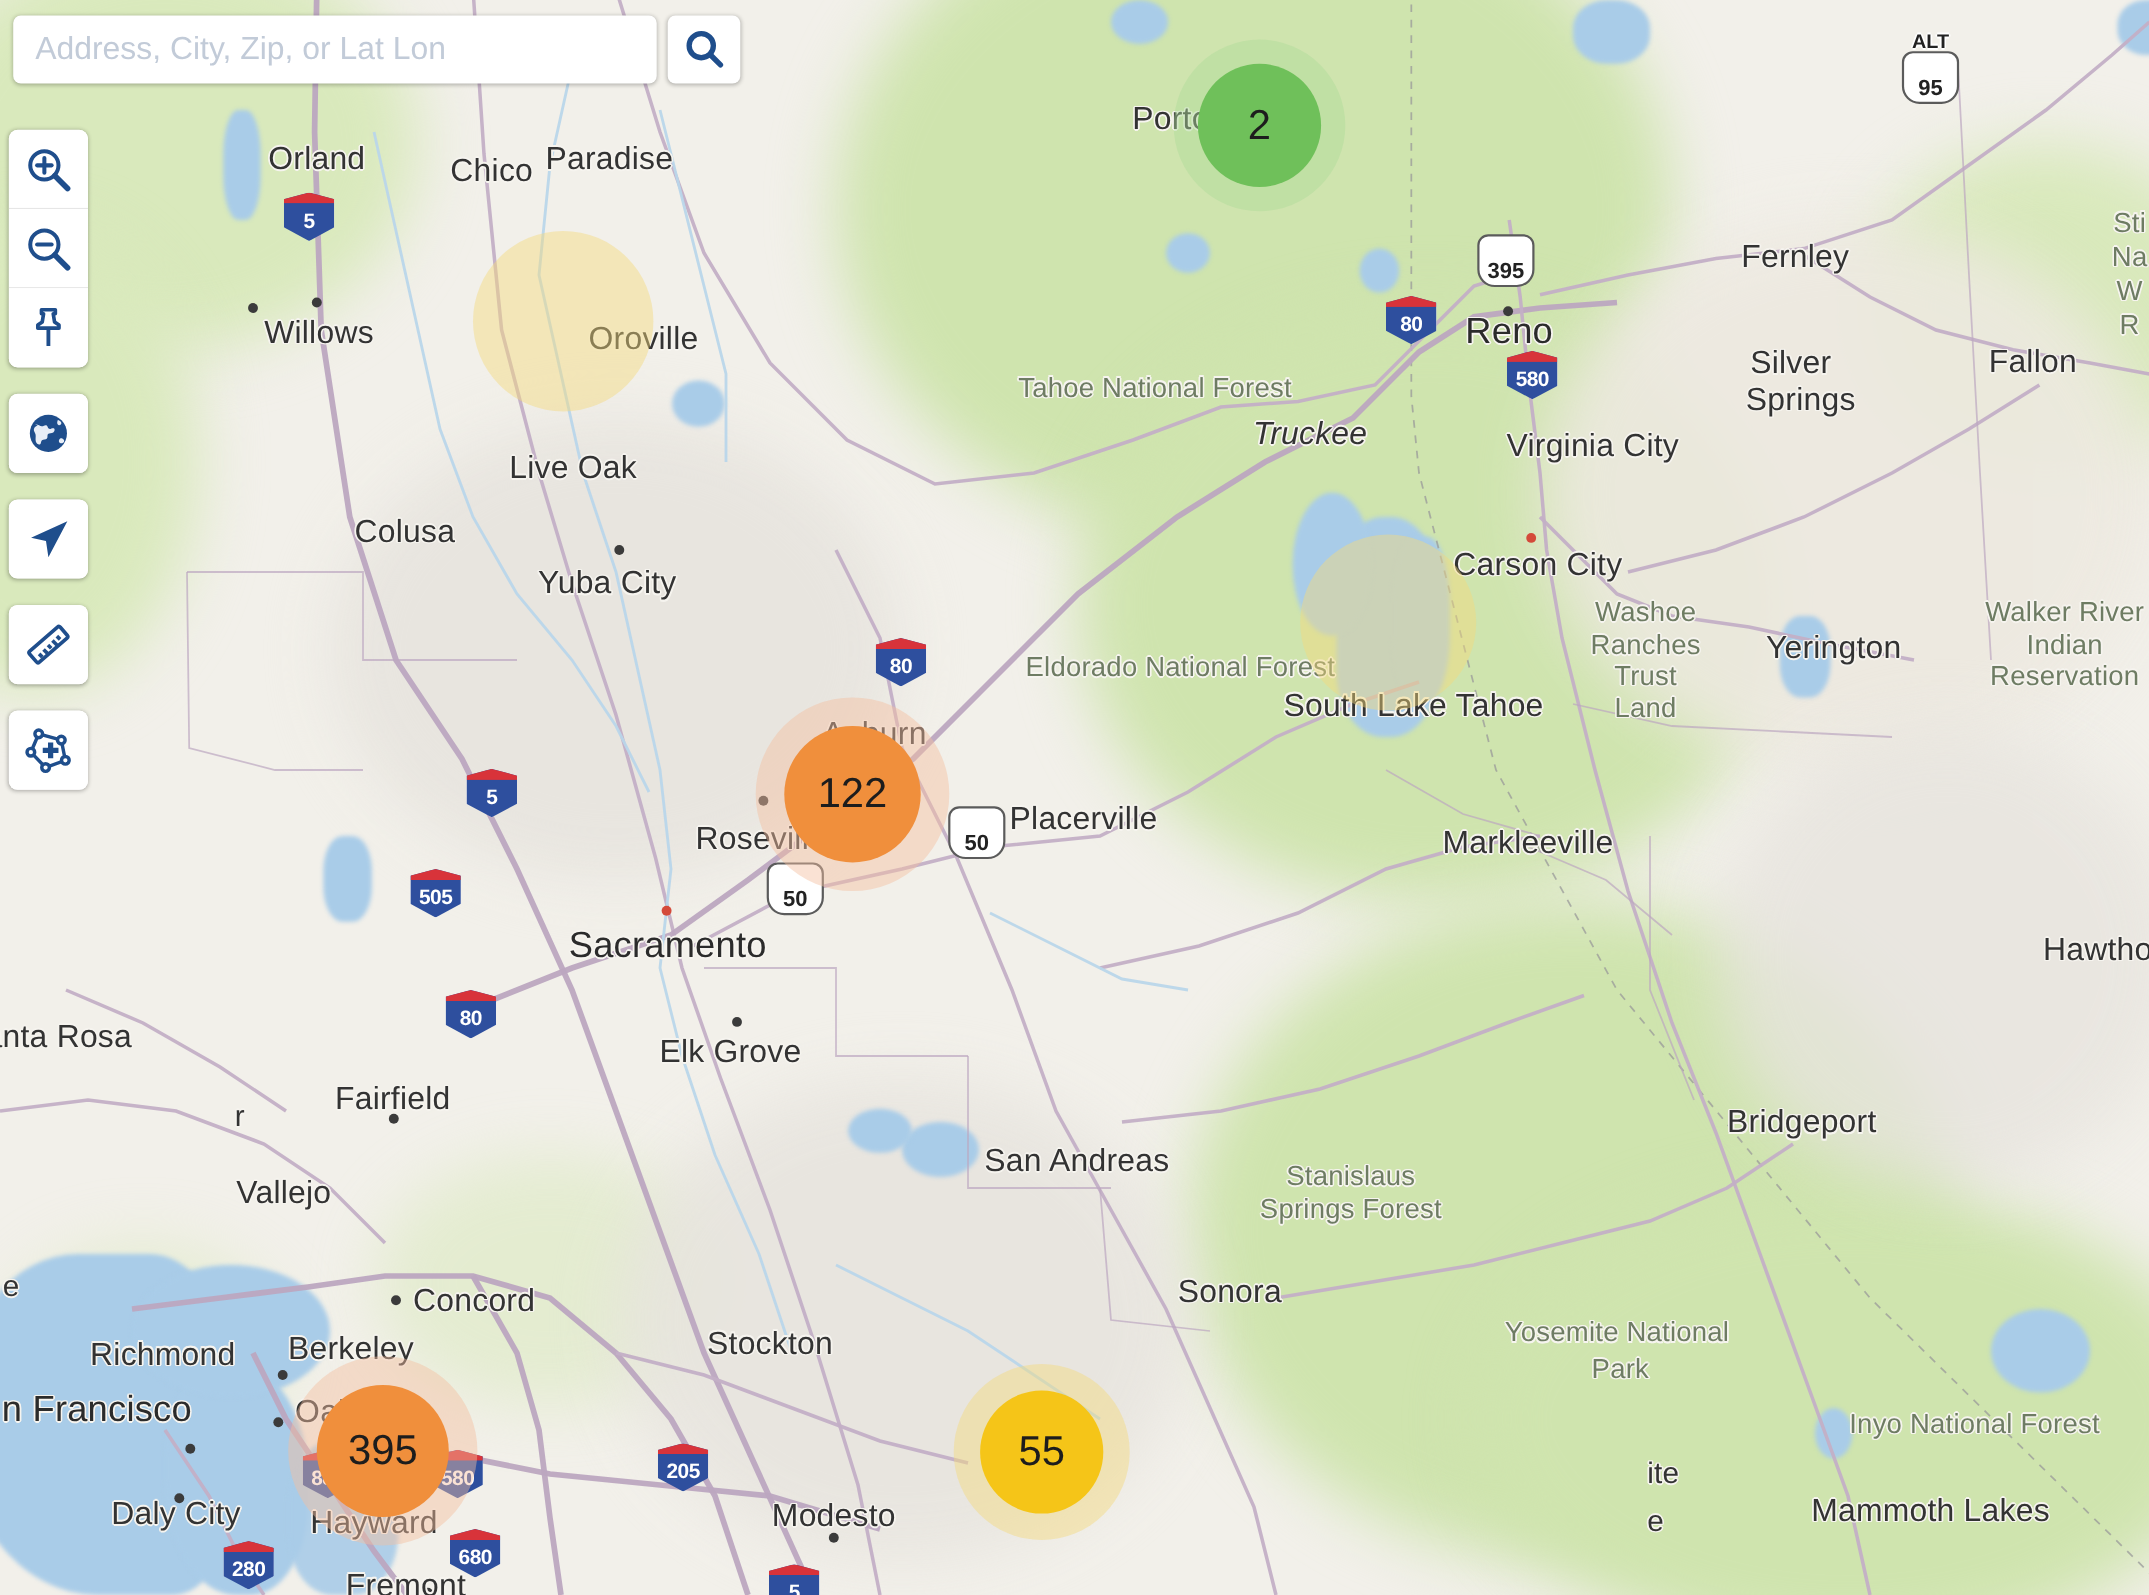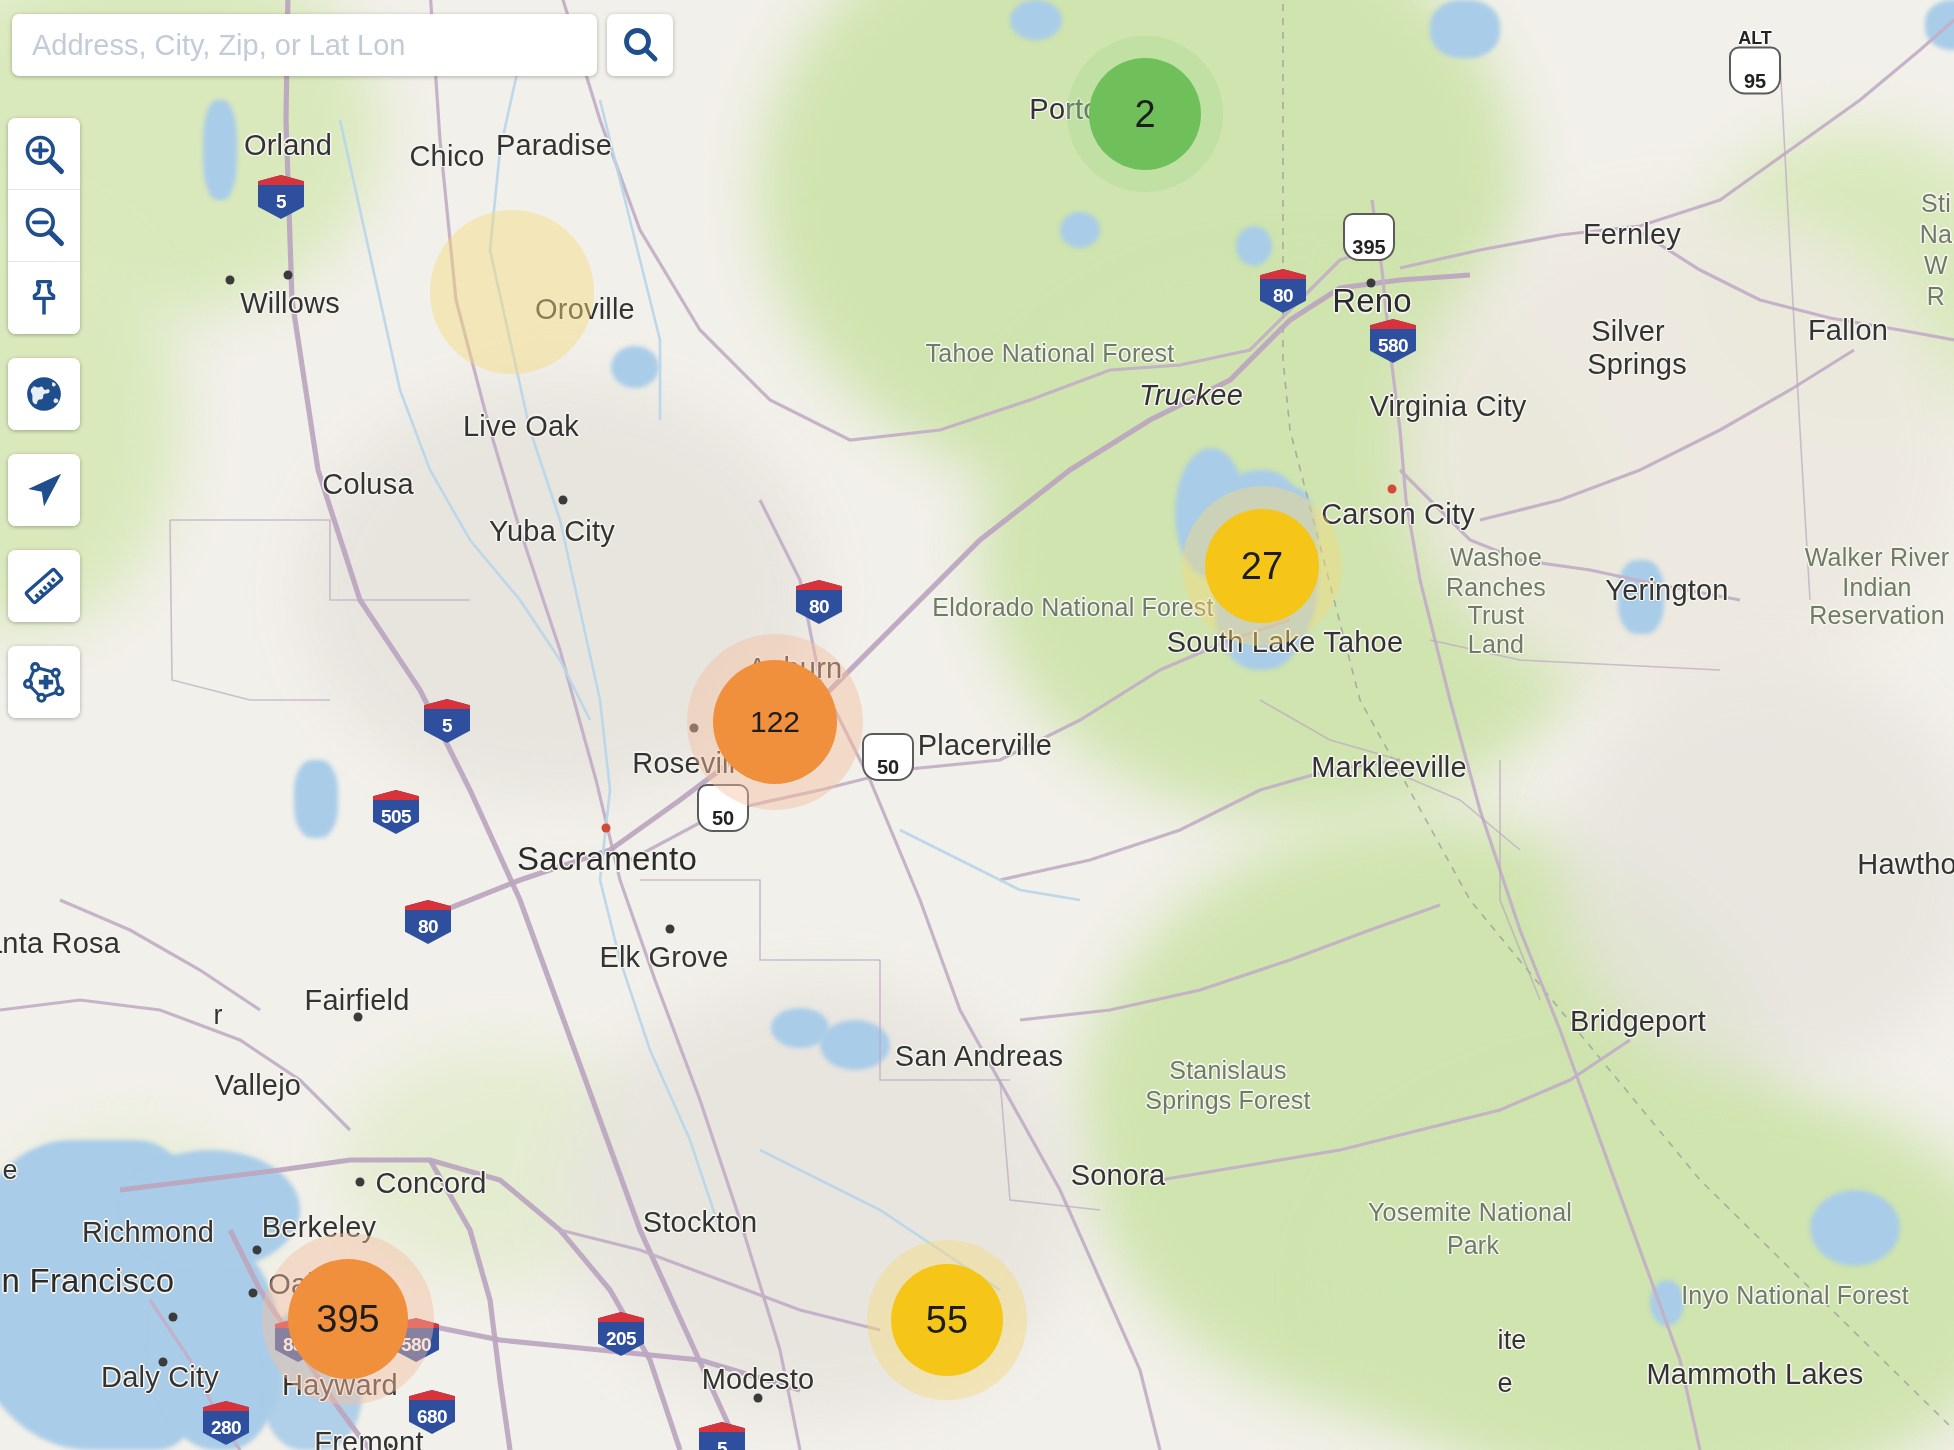--- a/index.html
+++ b/index.html
@@ -398,28 +398,25 @@
         <div class="halo" style="width: 156px; height: 156px; background: rgb(173, 219, 154);"></div>
         <div class="core" style="width: 112px; height: 112px; background: rgb(111, 192, 90);">
           <span class="num" style="font-size: 38px;">2</span>
         </div>
       </div>
       <div class="cluster" style="left: 512px; top: 292px; width: 164px; height: 164px;">
         <div class="halo" style="width: 164px; height: 164px; background: rgb(245, 218, 124);"></div>
       </div>
       <div class="cluster" style="left: 1262px; top: 566px; width: 160px; height: 160px;">
         <div class="halo" style="width: 160px; height: 160px; background: rgb(245, 218, 124);"></div>
-        <div class="core" style="width: 114px; height: 114px; background: rgb(245, 197, 24);">
-          <span class="num" style="font-size: 38px;">27</span>
-        </div>
       </div>
       <div class="cluster" style="left: 775px; top: 722px; width: 176px; height: 176px;">
         <div class="halo" style="width: 176px; height: 176px; background: rgb(243, 191, 160);"></div>
         <div class="core" style="width: 124px; height: 124px; background: rgb(240, 143, 60);">
-          <span class="num" style="font-size: 30px;">122</span>
+          <span class="num" style="font-size: 38px;">122</span>
         </div>
       </div>
       <div class="cluster" style="left: 348px; top: 1319px; width: 172px; height: 172px;">
         <div class="halo" style="width: 172px; height: 172px; background: rgb(243, 191, 160);"></div>
         <div class="core" style="width: 120px; height: 120px; background: rgb(240, 143, 60);">
           <span class="num" style="font-size: 38px;">395</span>
         </div>
       </div>
       <div class="cluster" style="left: 947px; top: 1320px; width: 160px; height: 160px;">
         <div class="halo" style="width: 160px; height: 160px; background: rgb(245, 218, 124);"></div>

